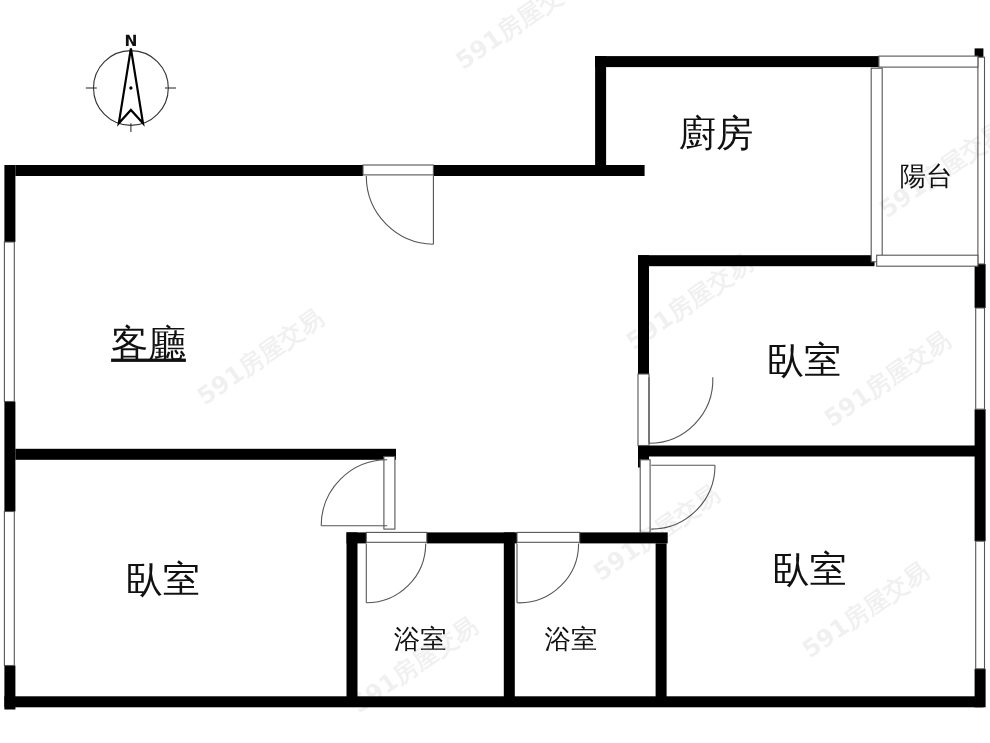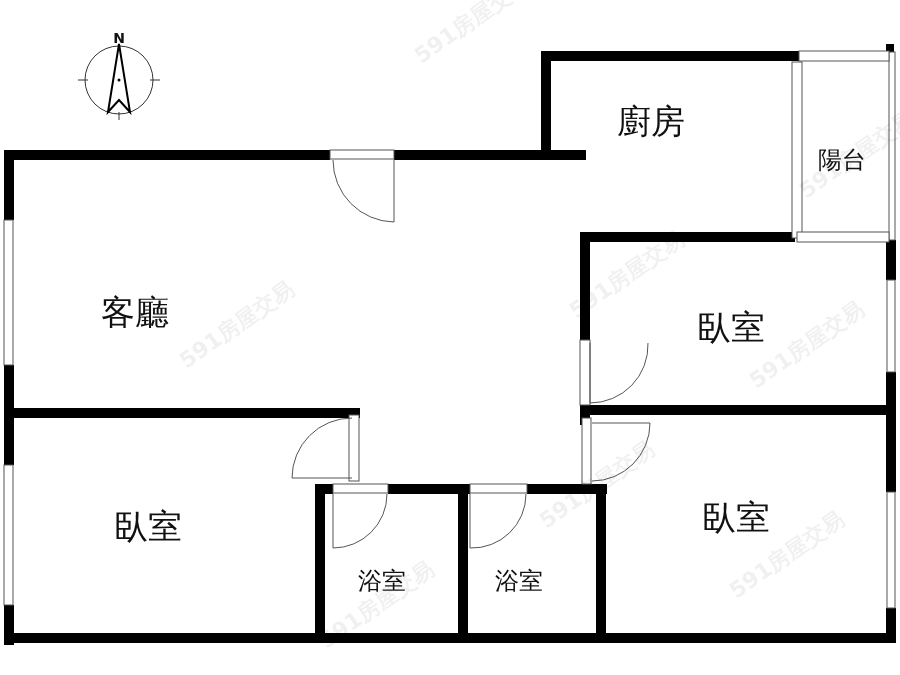--- a/index.html
+++ b/index.html
@@ -107,21 +107,21 @@
   <div class="wm" style="left:170px;top:310px;">591房屋交易</div>
   <div class="wm" style="left:560px;top:260px;">591房屋交易</div>
   <div class="wm" style="left:740px;top:330px;">591房屋交易</div>
   <div class="wm" style="left:530px;top:470px;">591房屋交易</div>
   <div class="wm" style="left:720px;top:540px;">591房屋交易</div>
   <div class="wm" style="left:310px;top:590px;">591房屋交易</div>
   <div class="wm" style="left:790px;top:140px;">591房屋交易</div>
 
   <div class="label" style="left:119px;top:38px;font-size:14px;font-weight:bold;">N</div>
 
-  <div class="label big" style="left:135px;top:313px;">客廳</div>
+  <div class="label big" style="left:135px;top:313px;text-decoration:underline;">客廳</div>
   <div class="label big" style="left:651px;top:122px;">廚房</div>
   <div class="label mid" style="left:842px;top:160px;">陽台</div>
   <div class="label big" style="left:731px;top:328px;">臥室</div>
   <div class="label big" style="left:148px;top:527px;">臥室</div>
   <div class="label big" style="left:736px;top:518px;">臥室</div>
   <div class="label mid" style="left:382px;top:581px;">浴室</div>
   <div class="label mid" style="left:519px;top:581px;">浴室</div>
 </div>
 
 </body></html>

